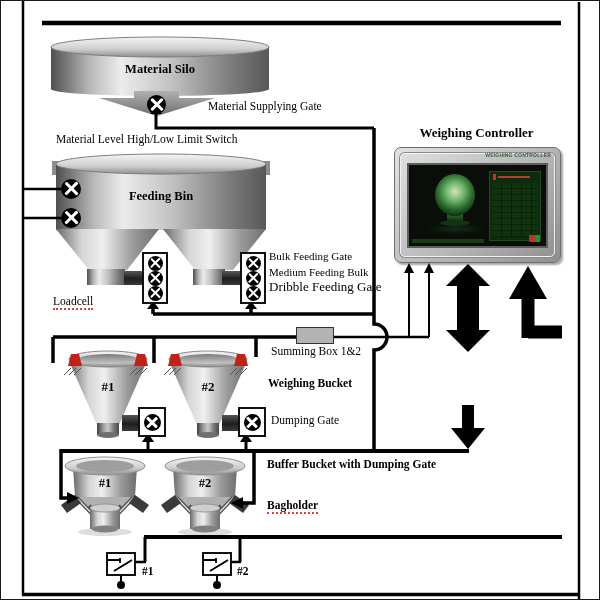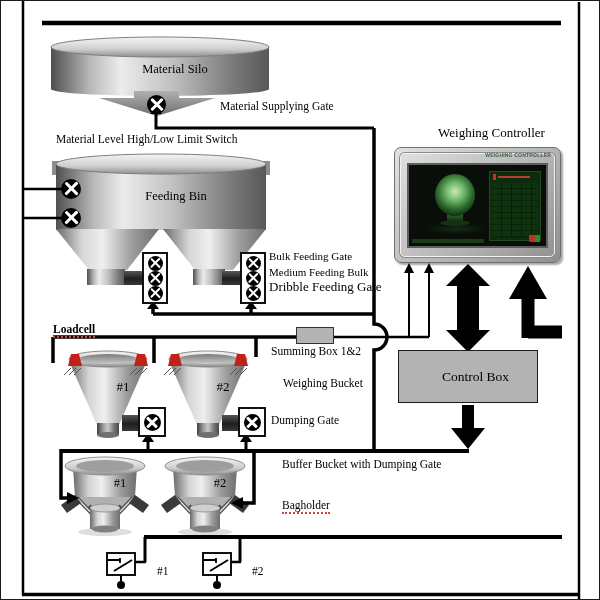--- a/index.html
+++ b/index.html
@@ -1,19 +1,19 @@
 <!DOCTYPE html>
 <html><head>
 <meta charset="utf-8">
 <style>
   html,body{margin:0;padding:0;background:#fff;}
   #stage{position:relative;width:600px;height:600px;background:#ffffff;border:1px solid #1a1a1a;box-sizing:border-box;overflow:hidden;font-family:"Liberation Serif",serif;color:#000;}
   svg{position:absolute;left:0;top:0;}
   .lbl{position:absolute;font-size:11.5px;white-space:nowrap;line-height:1.1;z-index:6;}
-  .b{font-weight:normal;padding-left:15px;}
+  .b{font-weight:bold;}
   .ctr{text-align:center;}
   .red-underline{border-bottom:2px dotted #d04545;padding-bottom:1px;}
   
   .gx{position:relative;background:#000;border-radius:50%;flex:0 0 auto;}
   .gx::before,.gx::after{content:"";position:absolute;left:8%;right:8%;top:42%;bottom:42%;background:#fff;border-radius:1px;}
   .gx::before{transform:rotate(45deg);}
   .gx::after{transform:rotate(-45deg);}
   .gx-abs{position:absolute;z-index:6;}
   .gatebox{position:absolute;background:#fff;border:2px solid #111;display:flex;flex-direction:column;align-items:center;justify-content:space-around;box-sizing:border-box;z-index:5;padding:2px 0;}
   .connector{position:absolute;background:linear-gradient(180deg,#555,#1e1e1e 55%,#3a3a3a);z-index:4;}
@@ -255,23 +255,20 @@
   <div class="connector" style="left:221px;top:414px;width:16px;height:16px;"></div>
   <div class="gatebox" style="left:137px;top:406px;width:28px;height:30px;">
     <span class="gx" style="width:17px;height:17px;"></span>
   </div>
   <div class="gatebox" style="left:237px;top:406px;width:28px;height:30px;">
     <span class="gx" style="width:17px;height:17px;"></span>
   </div>
 
   <div style="position:absolute;left:295px;top:326px;width:38px;height:17px;background:#b3b3b3;border:1px solid #333;box-sizing:border-box;z-index:5;"></div>
 
-  <div class="graybox" style="left:397px;top:349px;width:140px;height:53px;">
-    <span class="b" style="font-size:13.5px;">Control Box</span>
-  </div>
 
   <div id="hmi">
     <div class="inner"></div>
     <div class="brand">WEIGHING CONTROLLER</div>
     <div class="screen">
       <div class="pedshadow"></div>
       <div class="pedestal"></div>
       <div class="pedbase"></div>
       <div class="globe"></div>
       <div class="hmipanel">
@@ -293,27 +290,27 @@
     </svg>
   </div>
   <div class="switchbox" style="left:201px;top:551px;width:30px;height:24px;">
     <svg width="26" height="20" viewBox="0 0 26 20">
       <path d="M0,6 H12 M12,4 V9" stroke="#000" stroke-width="1.8" fill="none"></path>
       <path d="M6,17 L24,6" stroke="#000" stroke-width="2" fill="none"></path>
     </svg>
   </div>
 
   <div class="lbl b ctr" style="left:50px;top:62px;width:218px;font-size:12.5px;">Material Silo</div>
-  <div class="lbl" style="left:219px;top:99px;">Material Supplying Gate</div>
+  <div class="lbl" style="left:207px;top:99px;">Material Supplying Gate</div>
   <div class="lbl" style="left:55px;top:132px;">Material Level High/Low Limit Switch</div>
   <div class="lbl b ctr" style="left:55px;top:189px;width:210px;font-size:12.5px;">Feeding Bin</div>
   <div class="lbl" style="left:268px;top:249px;font-size:11px;">Bulk Feeding Gate</div>
   <div class="lbl" style="left:268px;top:265px;font-size:11px;">Medium Feeding Bulk</div>
   <div class="lbl" style="left:268px;top:279px;font-size:13px;">Dribble Feeding Gate</div>
-  <div class="lbl" style="left:52px;top:322px;font-weight:bold;"><span class="red-underline">Loadcell</span></div>
+  <div class="lbl" style="left:52px;top:294px;"><span class="red-underline">Loadcell</span></div>
   <div class="lbl b ctr" style="left:87px;top:379px;width:40px;font-size:13px;">#1</div>
   <div class="lbl b ctr" style="left:187px;top:379px;width:40px;font-size:13px;">#2</div>
   <div class="lbl" style="left:270px;top:344px;">Summing Box 1&amp;2</div>
   <div class="lbl b" style="left:267px;top:376px;text-align:right;">Weighing Bucket</div>
   <div class="lbl" style="left:270px;top:413px;">Dumping Gate</div>
   <div class="lbl b ctr" style="left:393px;top:125px;width:165px;font-size:13px;">Weighing Controller</div>
   <div class="lbl b" style="left:266px;top:457px;">Buffer Bucket with Dumping Gate</div>
   <div class="lbl b" style="left:266px;top:498px;"><span class="red-underline">Bagholder</span></div>
   <div class="lbl b ctr" style="left:84px;top:476px;width:40px;font-size:12.5px;">#1</div>
   <div class="lbl b ctr" style="left:184px;top:476px;width:40px;font-size:12.5px;">#2</div>

